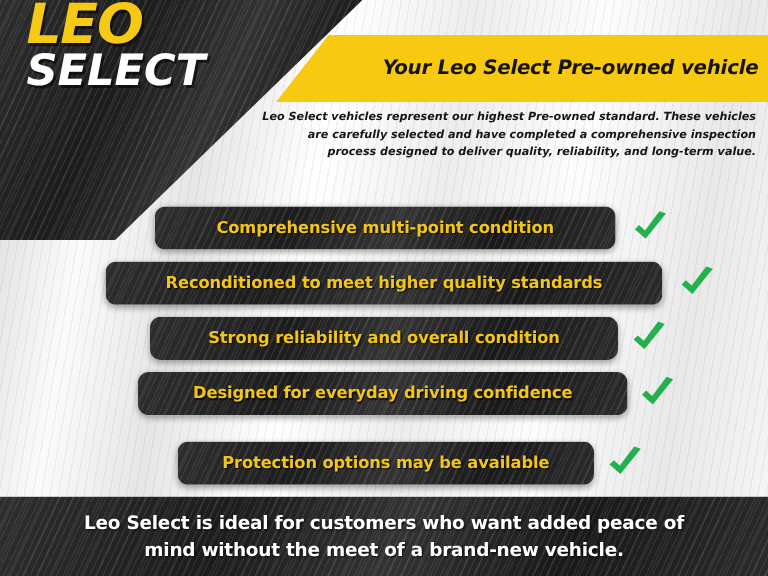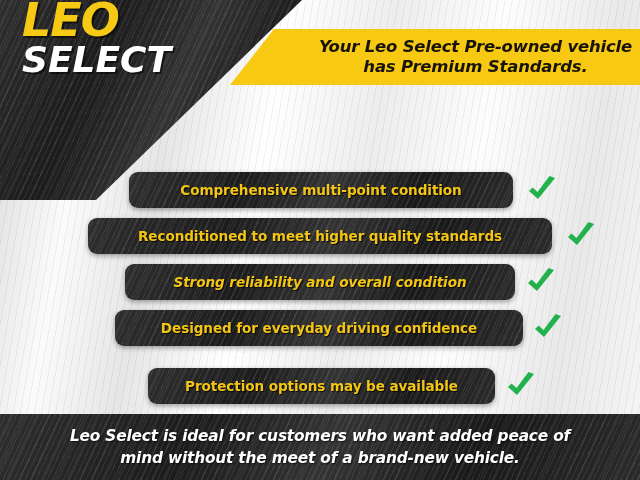--- a/index.html
+++ b/index.html
@@ -163,21 +163,20 @@
     left: 0; top: 414px;
     width: 640px; height: 66px;
     display: flex;
     align-items: center;
     justify-content: center;
     z-index: 5;
   }
   .footer-text {
     font-family: "DejaVu Sans", sans-serif;
     font-weight: 700;
-    font-style: italic;
     font-size: 15.4px;
     line-height: 22px;
     color: #ffffff;
     text-align: center;
     width: 600px;
     letter-spacing: -0.2px;
     text-shadow: 1px 1px 2px rgba(0,0,0,0.7);
   }
 </style>
 </head>
@@ -190,24 +189,24 @@
   <div class="header-panel carbon"></div>
 
   <div class="logo">
     <div class="logo-leo">LEO</div>
     <div class="logo-select">SELECT</div>
   </div>
 
   <div class="headline-banner">
     <div class="headline-text">
       <div>Your Leo Select Pre-owned vehicle</div>
-      <div>has Premium Standards.</div>
-    </div>
-  </div>
-
+    </div>
+  </div>
+
+  <div class="intro-paragraph">Leo Select vehicles represent our highest Pre-owned standard. These vehicles are carefully selected and have completed a comprehensive inspection process designed to deliver quality, reliability, and long-term value.</div>
 
   <div class="features">
 
     <div class="feature-row" style="left:129px; top:4px; width:384px;">
       <div class="pill carbon" style="width:384px;">
         <span class="pill-label">Comprehensive multi-point condition</span>
       </div>
       <div class="check" style="left:396px;">
         <svg viewBox="0 0 34 32" width="34" height="32" aria-hidden="true">
           <path d="M4 17 L13 25 L30 4 L24.5 2 L12.5 18 L7.5 13.5 Z" fill="#22B14C"></path>
@@ -219,21 +218,21 @@
       <div class="pill carbon" style="width:464px;">
         <span class="pill-label">Reconditioned to meet higher quality standards</span>
       </div>
       <div class="check" style="left:476px;">
         <svg viewBox="0 0 34 32" width="34" height="32" aria-hidden="true">
           <path d="M4 17 L13 25 L30 4 L24.5 2 L12.5 18 L7.5 13.5 Z" fill="#22B14C"></path>
         </svg>
       </div>
     </div>
 
-    <div class="feature-row" style="left:125px; top:96px; width:390px;font-style:italic;">
+    <div class="feature-row" style="left:125px; top:96px; width:390px;">
       <div class="pill carbon" style="width:390px;">
         <span class="pill-label">Strong reliability and overall condition</span>
       </div>
       <div class="check" style="left:399px;">
         <svg viewBox="0 0 34 32" width="34" height="32" aria-hidden="true">
           <path d="M4 17 L13 25 L30 4 L24.5 2 L12.5 18 L7.5 13.5 Z" fill="#22B14C"></path>
         </svg>
       </div>
     </div>
 

